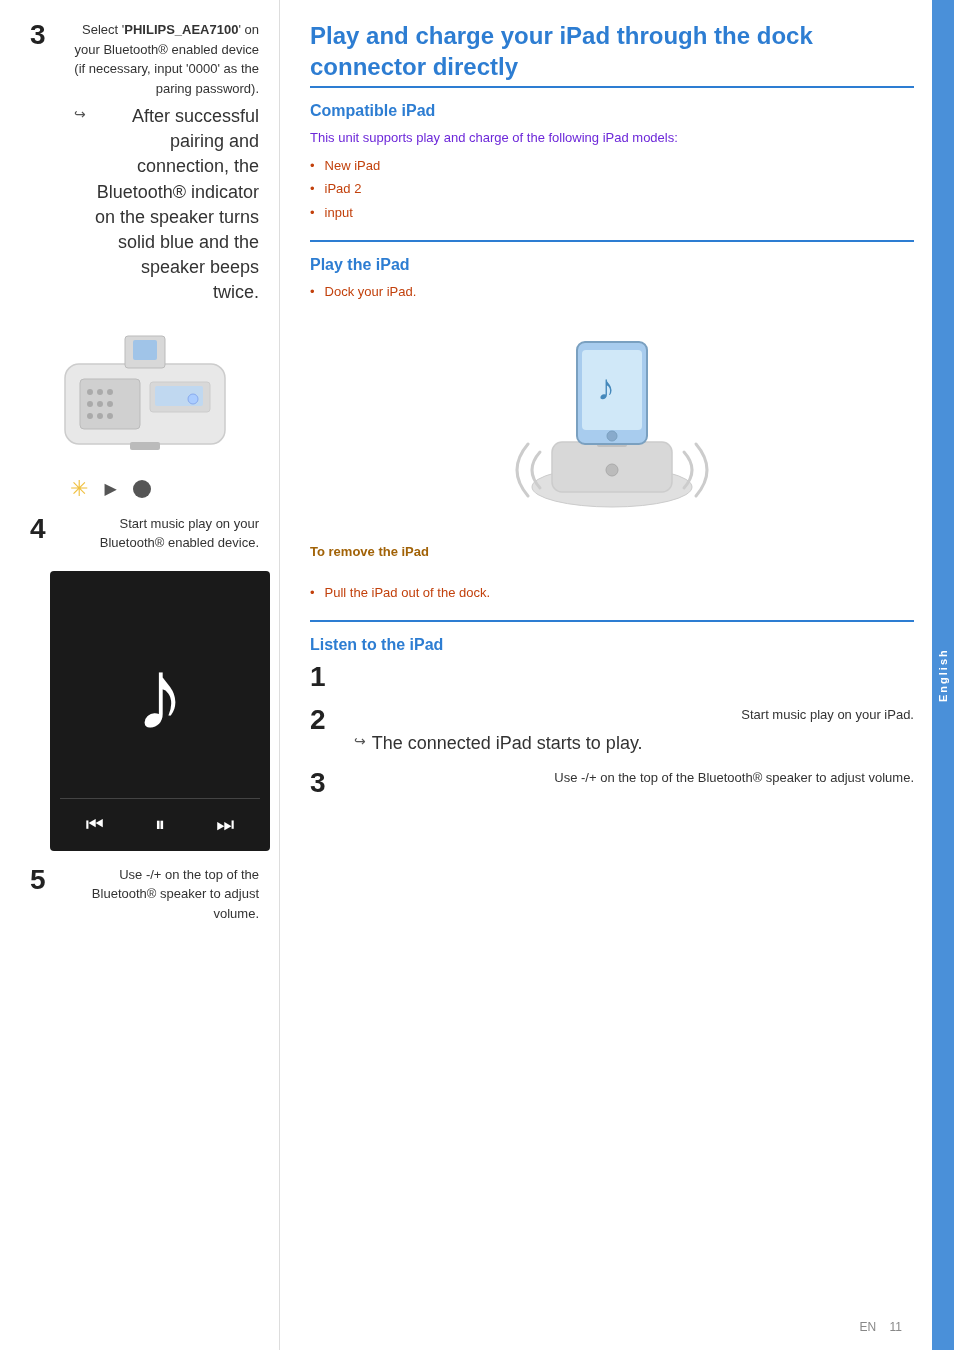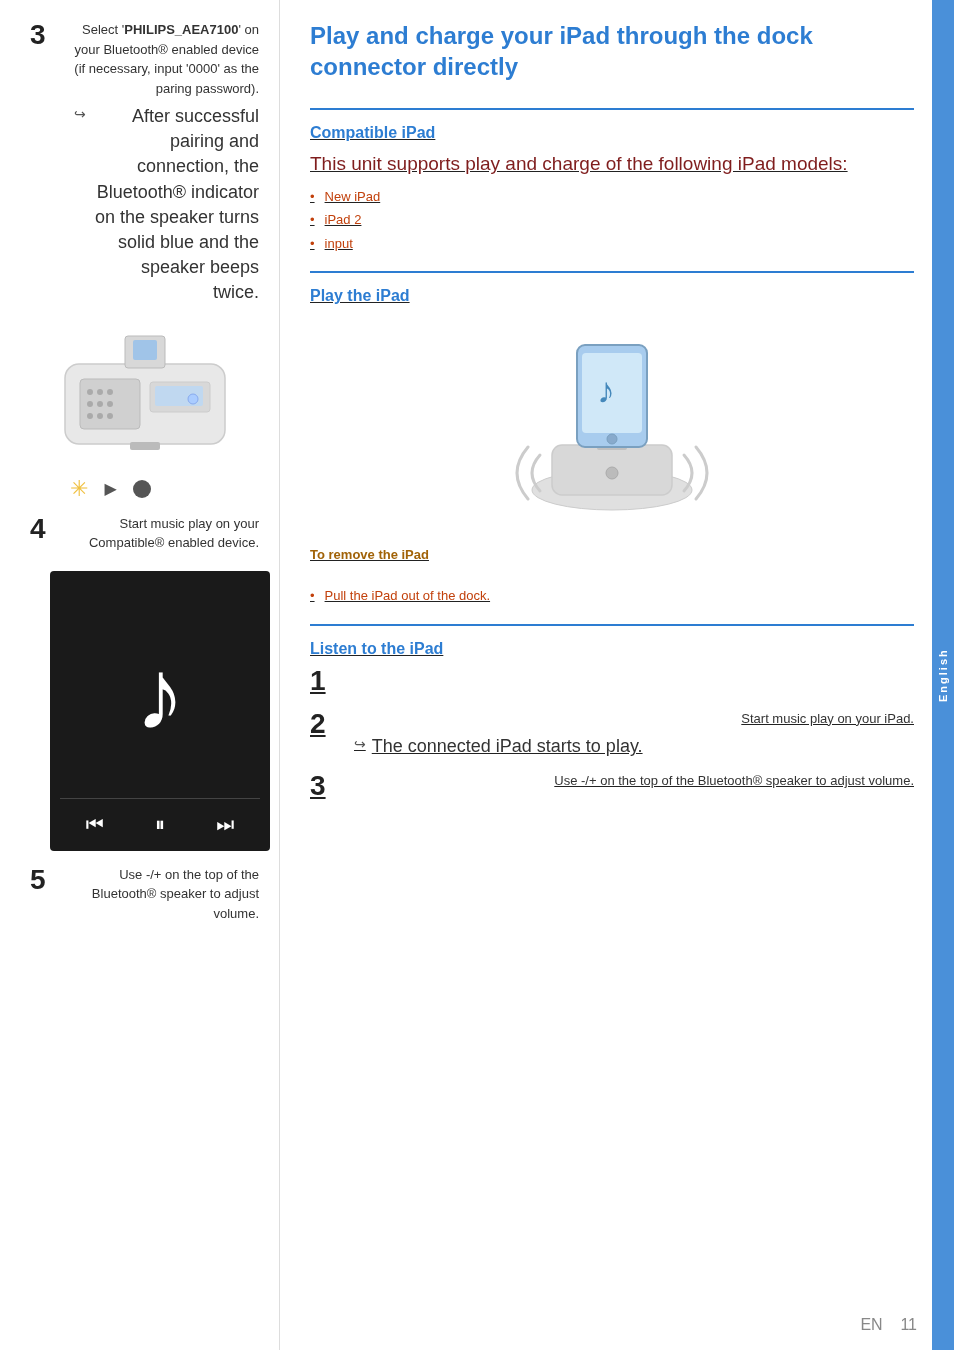--- a/index.html
+++ b/index.html
@@ -149,39 +149,39 @@
       font-size: 20px;
       cursor: pointer;
     }
 
     
     .section-title {
       font-size: 24px;
       font-weight: bold;
       color: #2d7dd2;
       line-height: 1.3;
-      margin-bottom: 26px;
+      margin-bottom: 4px;
     }
     .section-divider {
       border: none;
       border-top: 2px solid #2d7dd2;
       margin-bottom: 14px;
     }
 
     .subsection-title {
       font-size: 16px;
       font-weight: bold;
       color: #2d7dd2;
       margin-bottom: 8px;
       margin-top: 4px;
     }
 
     .body-text {
-      font-size: 19px;
-      color: #7f1d1d;
+      font-size: 13px;
+      color: #6d28d9;
       line-height: 1.5;
       margin-bottom: 8px;
     }
 
     .bullet-list {
       list-style: none;
       padding: 0;
       margin: 0 0 10px 0;
     }
     .bullet-list li {
@@ -193,21 +193,20 @@
       margin-bottom: 4px;
     }
     .bullet-list li::before {
       content: '•';
       margin-right: 10px;
       flex-shrink: 0;
     }
 
     .section-block {
       margin-bottom: 18px;
-      text-decoration: underline;
     }
 
     
     .dock-illustration {
       width: 220px;
       height: 200px;
       margin: 10px auto 14px;
       display: block;
     }
 
@@ -220,22 +219,22 @@
 
     
     .listen-steps .step {
       margin-bottom: 12px;
     }
 
     
     .page-footer {
       position: absolute;
       bottom: 16px;
-      right: 37px;
-      font-size: 16px;
+      right: 52px;
+      font-size: 12px;
       color: #888;
     }
 
     
     .bt-sun {
       font-size: 22px;
       color: #f0c040;
     }
     .bt-arrow {
       font-size: 16px;
@@ -305,21 +304,21 @@
     </div>
 
     <div class="bt-icons-row">
       <span class="bt-sun">✳</span>
       <span class="bt-arrow">▶</span>
       <span class="bt-dot"></span>
     </div>
 
     <div class="step">
       <div class="step-number">4</div>
-      <div class="step-content">Start music play on your Compatible® enabled device.</div>
+      <div class="step-content">Start music play on your Bluetooth® enabled device.</div>
     </div>
 
     <div class="music-player-box">
       <div class="music-note-large">♪</div>
       <div class="player-controls">
         <span class="ctrl-btn">⏮</span>
         <span class="ctrl-btn">⏸</span>
         <span class="ctrl-btn">⏭</span>
       </div>
     </div>
@@ -349,20 +348,25 @@
         <li>
             <span>input</span>
           </li>
       </ul>
     </div>
 
     <hr class="section-divider">
 
     <div class="section-block">
       <div class="subsection-title">Play the iPad</div>
+      <ul class="bullet-list">
+        <li>
+            <span>Dock your iPad.</span>
+          </li>
+      </ul>
 
       <div class="device-svg-wrap">
         <svg class="dock-illustration" viewBox="0 0 220 200" xmlns="http://www.w3.org/2000/svg">
 
           <ellipse cx="110" cy="165" rx="80" ry="20" fill="#e0e0e0" stroke="#ccc" stroke-width="1"></ellipse>
           <rect x="50" y="120" width="120" height="50" rx="10" fill="#d8d8d8" stroke="#ccc" stroke-width="1.5"></rect>
 
           <path d="M38,130 Q22,148 38,166" fill="none" stroke="#ccc" stroke-width="3" stroke-linecap="round"></path>
           <path d="M26,122 Q4,148 26,174" fill="none" stroke="#ccc" stroke-width="3" stroke-linecap="round"></path>
 

